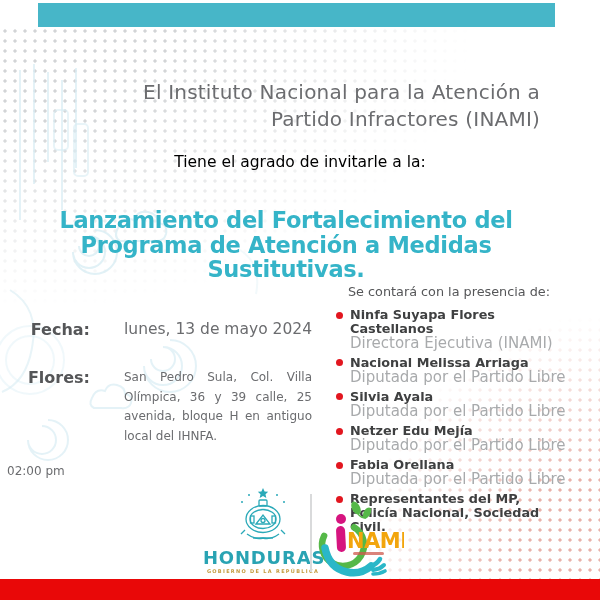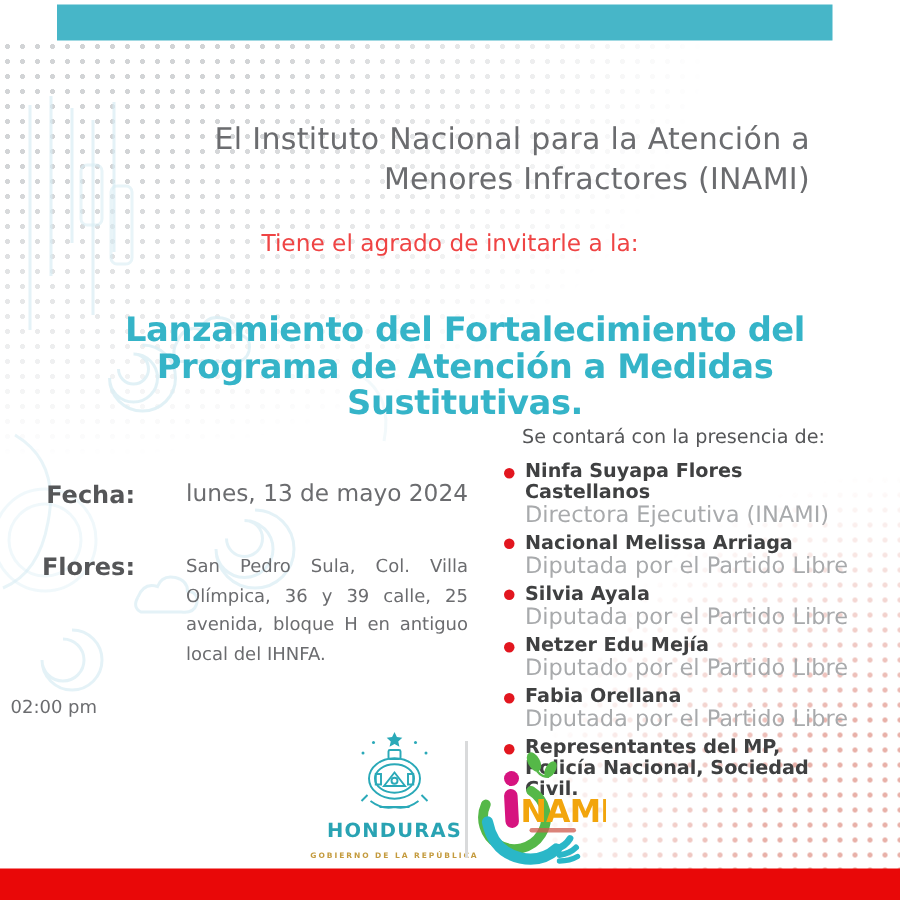--- a/index.html
+++ b/index.html
@@ -30,26 +30,26 @@
   .bottom-bar{position:absolute;left:0;top:579px;width:600px;height:21px;background:#e90808;}
 
   
   .org-title{
     position:absolute;left:60px;top:79px;width:480px;text-align:right;
     color:#6b6c6f;font-size:20px;line-height:27px;font-weight:500;letter-spacing:.2px;
   }
   .org-title span{display:block;}
   .invite-line{
     position:absolute;left:70px;top:153px;width:460px;text-align:center;
-    color:#ef4444;font-size:15.5px;
+    color:#000000;font-size:15.5px;
   }
 
   
   .event-heading{
-    position:absolute;left:40px;top:208px;width:540px;text-align:center;
+    position:absolute;left:16px;top:208px;width:540px;text-align:center;
     color:#35b4c8;font-weight:800;font-size:22.5px;line-height:24.5px;letter-spacing:-.3px;
   }
   .event-heading span{display:block;}
 
   
   .detail-row{position:absolute;display:flex;align-items:flex-start;gap:27px;}
   .detail-label{width:90px;text-align:right;color:#555658;font-weight:bold;font-size:16px;line-height:20px;flex:0 0 90px;}
   .detail-value{margin-left:7px;color:#6b6c6f;font-size:12px;line-height:19.5px;}
   .row-fecha{left:0;top:320px;width:320px;}
   .row-fecha .detail-value{font-size:15.5px;white-space:nowrap;}
@@ -62,21 +62,21 @@
   .attendees-heading{color:#555658;font-size:12.8px;margin:0 0 9px 12px;}
   .attendee{display:flex;margin-bottom:5.5px;}
   .bullet{flex:0 0 7px;width:7px;height:7px;border-radius:50%;background:#e2161f;margin:3.5px 7px 0 0;}
   .attendee-name{color:#3f4041;font-weight:bold;font-size:12.8px;line-height:13.8px;}
   .attendee-role{color:#a8aaac;font-size:15px;line-height:13.8px;margin-top:1px;}
 
   
   .crest-svg{position:absolute;left:227px;top:486px;}
   .honduras-wordmark{
     position:absolute;left:203px;top:547px;width:120px;text-align:center;
-    color:#29a3b3;font-weight:bold;font-size:13px;letter-spacing:.8px;
+    color:#29a3b3;font-weight:bold;font-size:18px;letter-spacing:.8px;
   }
   .honduras-subtext{
     position:absolute;left:203px;top:568px;width:120px;text-align:center;
     color:#c49b3e;font-size:5px;letter-spacing:1.3px;font-weight:bold;
   }
   .footer-divider{position:absolute;left:310px;top:494px;width:1.5px;height:78px;background:#d9dadb;}
   .inami-svg{position:absolute;left:316px;top:500px;}
 </style>
 </head>
 <body>
@@ -98,21 +98,21 @@
     <path d="M240,190 q22,14 16,44" opacity=".35"></path>
     <circle cx="30" cy="300" r="34" opacity=".4"></circle>
     <circle cx="30" cy="300" r="24" opacity=".4"></circle>
   </svg>
 
   <div class="top-bar"></div>
   <div class="bottom-bar"></div>
 
   <div class="org-title">
     <span>El Instituto Nacional para la Atención a</span>
-    <span>Menores Infractores (INAMI)</span>
+    <span>Partido Infractores (INAMI)</span>
   </div>
   <div class="invite-line">Tiene el agrado de invitarle a la:</div>
 
   <div class="event-heading">
     <span>Lanzamiento del Fortalecimiento del</span>
     <span>Programa de Atención a Medidas</span>
     <span>Sustitutivas.</span>
   </div>
 
   <div class="detail-row row-fecha">

